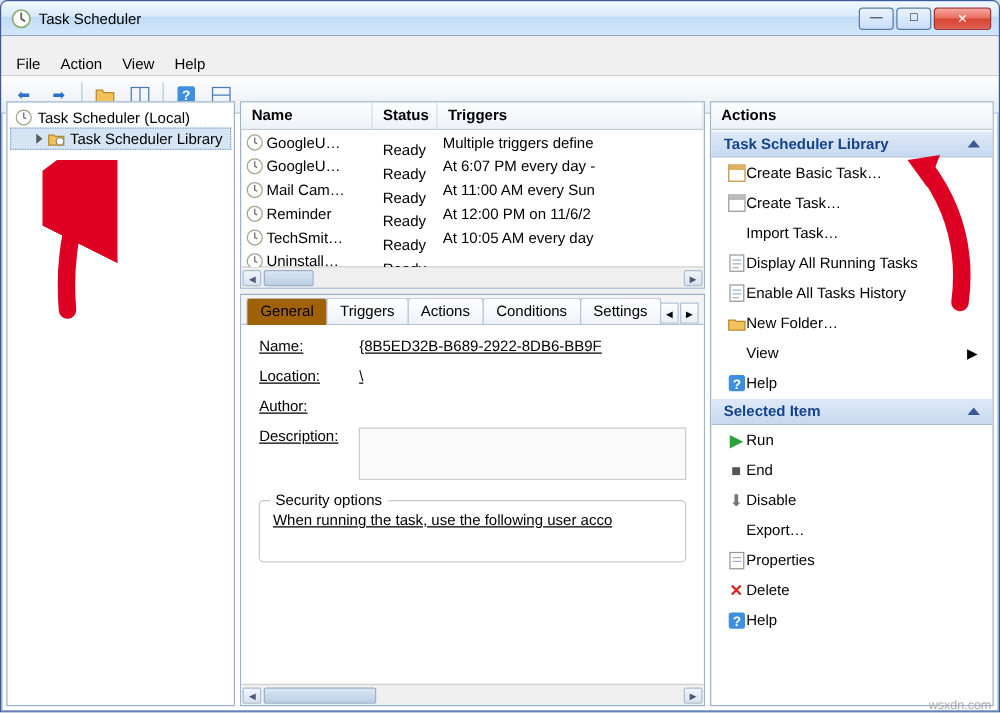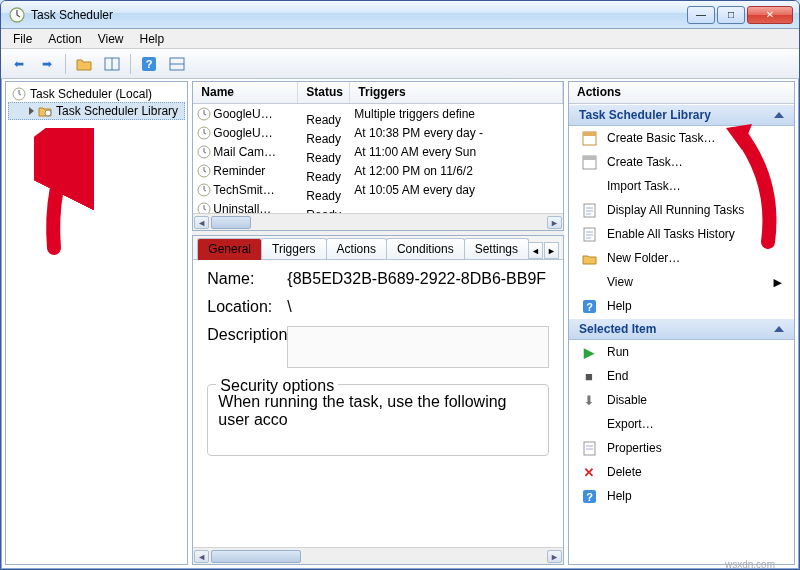--- a/index.html
+++ b/index.html
@@ -8,21 +8,21 @@
 
   
   .titlebar { height:28px; background:linear-gradient(#f3f9ff,#d7e9fb 45%,#c0dbf5 46%,#d3e7fb); border-bottom:1px solid #8ba6c9; display:flex; align-items:center; padding:0 4px 0 8px; }
   .titlebar-icon { width:16px; height:16px; margin-right:6px; }
   .titlebar-text { flex:1; color:#000; font-size:12px; }
   .winbtns { display:flex; gap:2px; margin-right:2px; }
   .winbtn { width:28px; height:18px; border:1px solid #5a7fa6; border-radius:3px; display:flex; align-items:center; justify-content:center; background:linear-gradient(#eaf3fc,#c9defb); font-size:10px; }
   .winbtn.close { width:46px; background:linear-gradient(#f5a79e,#e86b5e 48%,#d84232 50%,#e06152); border-color:#a33; color:#fff; }
   
   
-  .menubar { height:20px; background:#f0f0f0; border-bottom:1px solid #cfcfcf; display:flex; align-items:flex-end; padding:0 4px; font-size:12px; }
+  .menubar { height:32px; background:#f0f0f0; border-bottom:1px solid #cfcfcf; display:flex; align-items:flex-end; padding:0 4px; font-size:12px; }
   .menuitem { padding:2px 8px; }
 
   
   .toolbar { height:30px; background:linear-gradient(#fdfdfd,#e8eef5); border-bottom:1px solid #b4c4d6; display:flex; align-items:center; padding:0 6px; gap:4px; }
   .tbtn { width:24px; height:24px; border:1px solid transparent; border-radius:3px; display:flex; align-items:center; justify-content:center; }
   .tsep { width:1px; height:20px; background:#b9c7d6; margin:0 2px; }
 
   
   .main { display:flex; position:absolute; top:80px; left:4px; right:4px; bottom:4px; gap:4px; }
   .panel { border:1px solid #9cb3cc; background:#fff; overflow:hidden; display:flex; flex-direction:column; }
@@ -45,44 +45,44 @@
   .row .c-status{width:52px; padding:0 8px;margin-top:12px;}
   .row .c-trig{flex:1; padding:0 4px; white-space:nowrap; overflow:hidden;}
   .hscroll{height:17px;background:#efefef;border-top:1px solid #d3d3d3;position:relative;}
   .hscroll .thumb{position:absolute;left:18px;top:2px;width:40px;height:13px;background:linear-gradient(#dbe7f5,#b9cde4);border:1px solid #9ab0c9;border-radius:2px;}
   .hscroll .arrow{position:absolute;top:2px;width:15px;height:13px;background:linear-gradient(#f0f5fb,#d7e2ef);border:1px solid #adbece;border-radius:2px;display:flex;align-items:center;justify-content:center;font-size:9px;color:#557;}
   .hscroll .arrow.l{left:1px;} .hscroll .arrow.r{right:1px;}
 
   
   .tabstrip { height:24px; display:flex; align-items:flex-end; background:#f4f4f4; padding:0 4px; border-bottom:1px solid #b6c5d6; position:relative; }
   .tab { padding:3px 10px; border:1px solid #b6c5d6; border-bottom:none; background:linear-gradient(#fff,#eef3f9); font-size:12px; margin-right:-1px; border-radius:3px 3px 0 0;}
-  .tab.active { background:#b91c1c; position:relative; top:1px; padding-bottom:4px; }
+  .tab.active { background:#a16207; position:relative; top:1px; padding-bottom:4px; }
   .tab-nav{margin-left:auto;display:flex;gap:1px;}
   .tab-nav .nbt{width:15px;height:17px;border:1px solid #b6c5d6;background:linear-gradient(#fff,#e8eef5);font-size:9px;display:flex;align-items:center;justify-content:center;}
-  .details { flex:1; background:#fff; padding:10px 14px; font-size:16px; position:relative; overflow:hidden;}
+  .details { flex:1; background:#fff; padding:10px 14px; font-size:12px; position:relative; overflow:hidden;text-decoration:underline;}
   .frow { display:flex; margin-bottom:10px; }
   .flab { width:80px; }
   .fval { flex:1; }
   .desc-box{border:1px solid #ccc;background:#fafafa;height:42px;}
   .grp{border:1px solid #c9c9c9;border-radius:4px;padding:8px 10px 26px;margin-top:16px;position:relative;}
   .grp-title{position:absolute;top:-8px;left:8px;background:#fff;padding:0 4px;}
   
   
   .actions { width:238px; }
   .actions .pane-title{height:22px;background:linear-gradient(#fdfdfd,#eef3f9);border-bottom:1px solid #c0cbd7;padding:3px 8px;font-weight:700;font-size:12px;}
   .actions .group{border-bottom:0;}
   .actions .ghead{height:22px;background:linear-gradient(#dfeaf8,#c6d9f0);border-top:1px solid #fff;border-bottom:1px solid #aabfd9;padding:3px 10px;color:#15428b;font-weight:600;display:flex;align-items:center;justify-content:space-between;}
   .actions .ghead .arr{width:0;height:0;border-left:5px solid transparent;border-right:5px solid transparent;border-bottom:6px solid #3b5998;}
-  .aitem{display:flex;align-items:center;gap:10px;padding:4px 12px;font-size:12px;}
+  .aitem{display:flex;align-items:center;padding:4px 12px;font-size:12px;}
   .aico{width:16px;height:16px;display:flex;align-items:center;justify-content:center;font-size:13px;}
   .aitem .arrow-r{margin-left:auto;font-size:11px;}
 
   
   .anno{position:absolute;pointer-events:none;}
-  .watermark{position:absolute;right:24px;bottom:-1px;font-size:10px;color:#aaa;font-family:Arial;}
+  .watermark{position:absolute;right:6px;bottom:-1px;font-size:10px;color:#aaa;font-family:Arial;}
 </style>
 </head>
 <body>
 
 <div class="window">
 
   <div class="titlebar">
     <svg class="titlebar-icon" viewBox="0 0 16 16">
         <circle cx="8" cy="8" r="7" fill="#fff" stroke="#8a6" stroke-width="1.3"></circle>
         <path d="M8 3v5l3 2" stroke="#555" stroke-width="1.3" fill="none"></path>
@@ -187,21 +187,21 @@
             </div>
             <div class="row">
               <div class="c-name">
                 <svg width="14" height="14" viewBox="0 0 14 14">
                   <circle cx="7" cy="7" r="6" fill="#fff" stroke="#9a8"></circle>
                   <path d="M7 3v4l2 1" stroke="#666" fill="none"></path>
                 </svg>
                 <span>GoogleU…</span>
               </div>
               <div class="c-status">Ready</div>
-              <div class="c-trig">At 10:38 PM every day -</div>
+              <div class="c-trig">At 6:07 PM every day -</div>
             </div>
             <div class="row">
               <div class="c-name">
                 <svg width="14" height="14" viewBox="0 0 14 14">
                   <circle cx="7" cy="7" r="6" fill="#fff" stroke="#9a8"></circle>
                   <path d="M7 3v4l2 1" stroke="#666" fill="none"></path>
                 </svg>
                 <span>Mail Cam…</span>
               </div>
               <div class="c-status">Ready</div>
@@ -263,20 +263,23 @@
         <div class="details">
           <div class="frow">
             <span class="flab">Name:</span>
             <span class="fval">{8B5ED32B-B689-2922-8DB6-BB9F</span>
           </div>
           <div class="frow">
             <span class="flab">Location:</span>
             <span class="fval">\</span>
           </div>
           <div class="frow">
+            <span class="flab">Author:</span>
+          </div>
+          <div class="frow">
             <span class="flab">Description:</span>
             <div class="fval desc-box"></div>
           </div>
           <div class="grp">
             <span class="grp-title">Security options</span>
             <span>When running the task, use the following user acco</span>
           </div>
         </div>
         <div class="hscroll">
           <div class="arrow l">◄</div>

